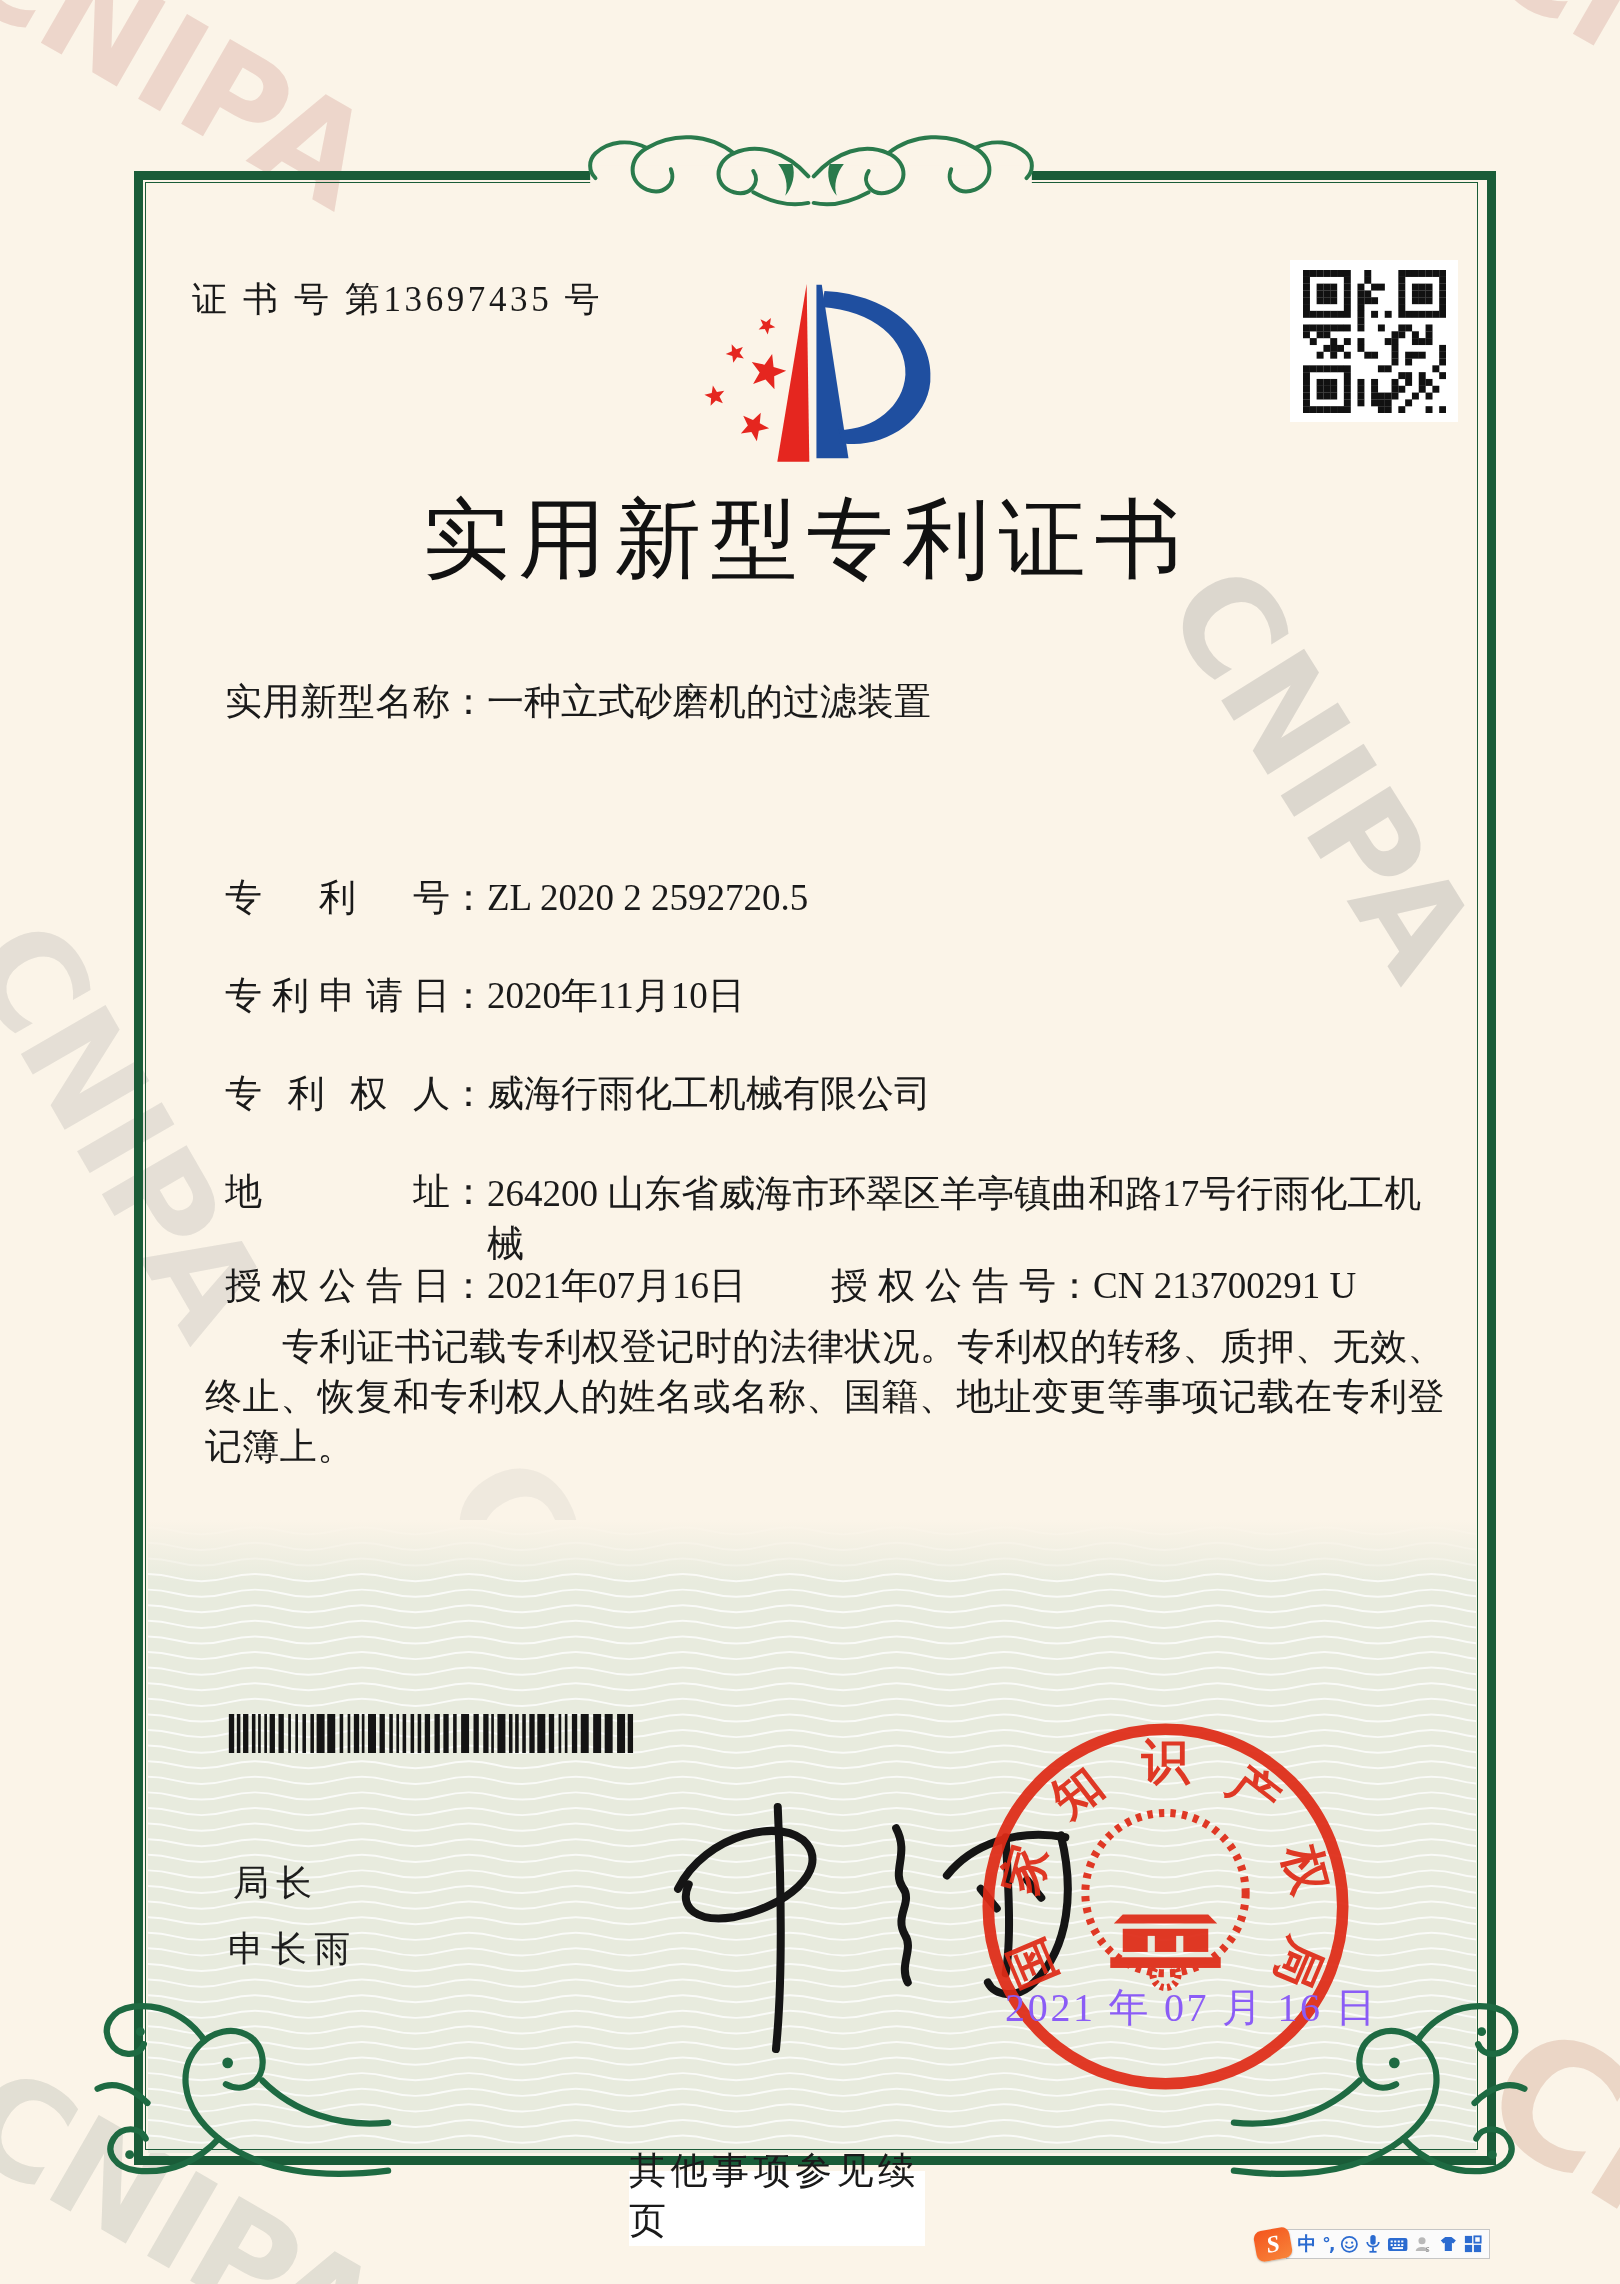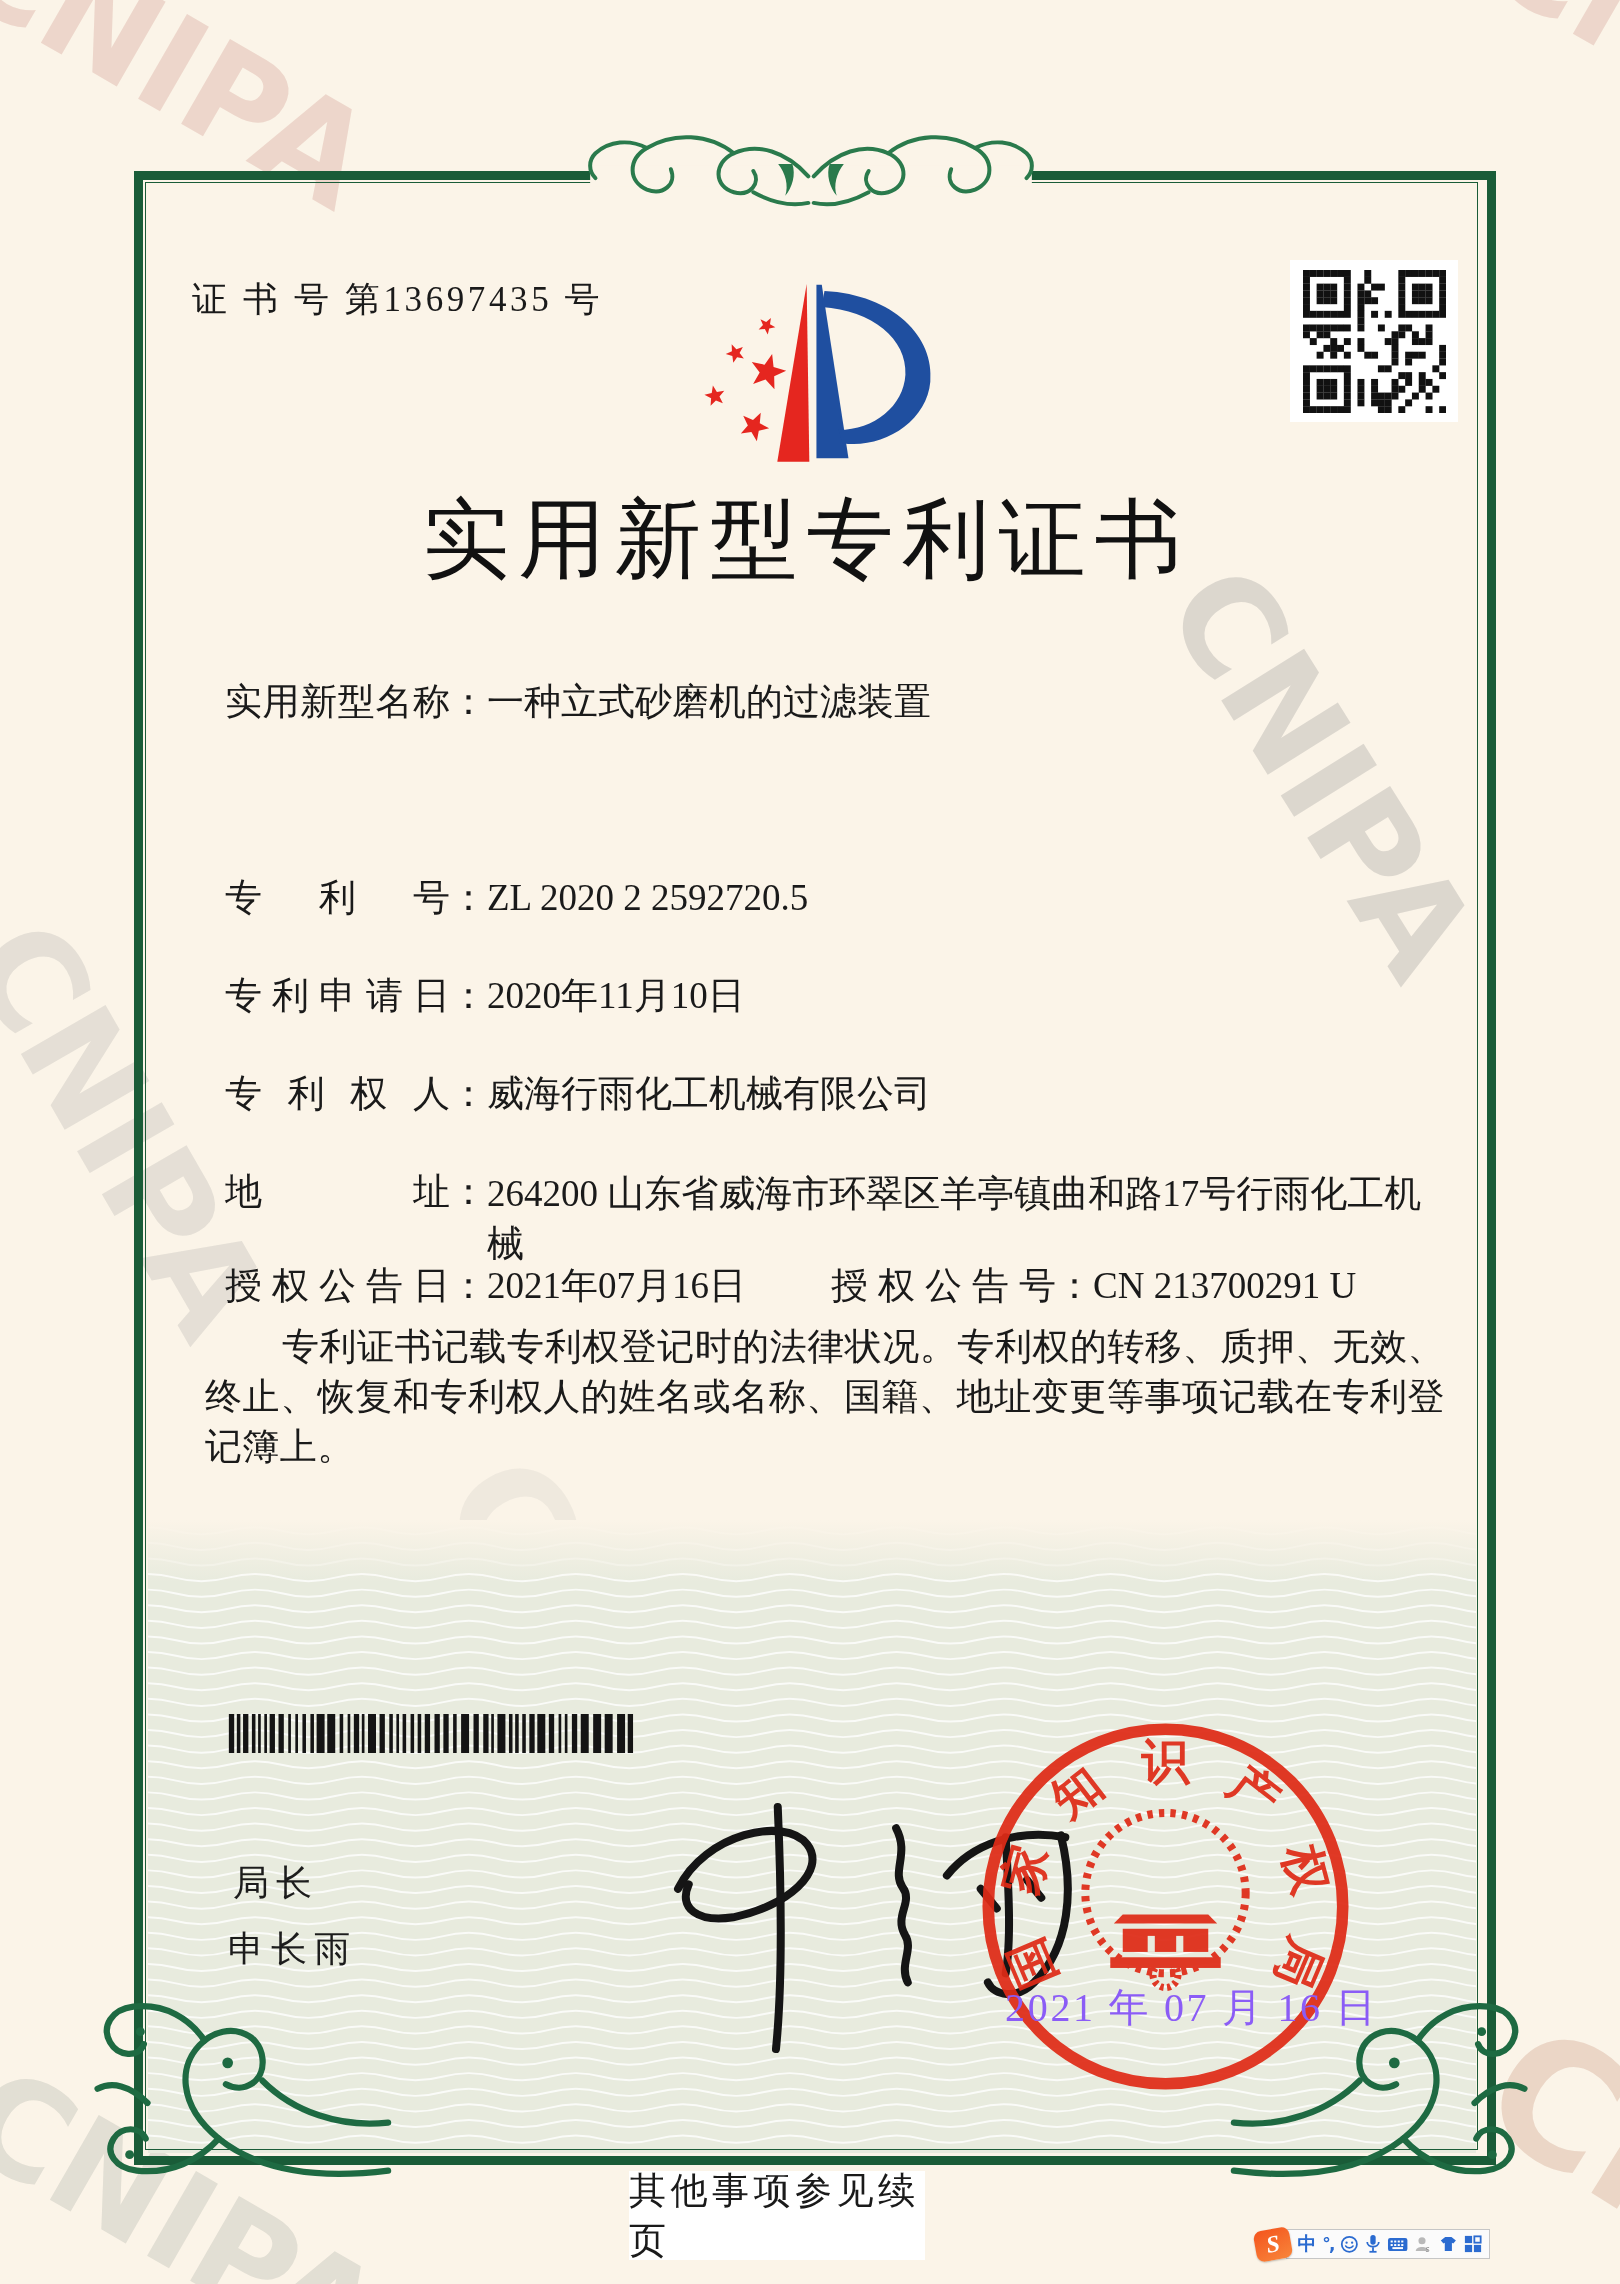--- a/index.html
+++ b/index.html
@@ -43,22 +43,22 @@
   
   .barcode{position:absolute;left:228px;top:1714px;}
   .director-label{position:absolute;left:233px;top:1859px;font-size:36px;letter-spacing:7.1px;
                   font-family:"Liberation Sans","DejaVu Sans",sans-serif;color:#1c1c1c;}
   .director-name{position:absolute;left:228px;top:1925px;font-size:36px;letter-spacing:7.1px;
                  font-family:"Liberation Sans","DejaVu Sans",sans-serif;color:#1c1c1c;}
   .sig-svg{position:absolute;left:642px;top:1782px;}
   .seal-svg{position:absolute;left:974px;top:1715px;}
   .seal-date{position:absolute;left:1005px;top:1980px;font-size:40px;letter-spacing:2.7px;color:#8b5cf6;}
   .page-info{position:absolute;left:477px;top:2094px;width:624px;text-align:center;font-size:33px;letter-spacing:1.8px;}
-  .cont-box{position:absolute;left:629px;top:2171px;width:296px;height:89px;background:#ffffff;
-            display:flex;align-items:center;justify-content:center;font-family:Liberation Mono, monospace;}
+  .cont-box{position:absolute;left:629px;top:2171px;width:296px;height:75px;background:#ffffff;
+            display:flex;align-items:flex-end;justify-content:center;font-family:Liberation Mono, monospace;}
   .cont-box span{font-size:37px;letter-spacing:4.5px;}
   
   .orn-top{position:absolute;left:584px;top:116px;}
   .fl-bl{position:absolute;left:94px;top:1996px;}
   .fl-br{position:absolute;left:1225px;top:1996px;}
   
   .ime{position:absolute;left:1255px;top:2226px;height:36px;display:flex;align-items:center;}
   .ime-logo{width:36px;height:31px;background:linear-gradient(160deg,#f4551e,#f8853a);
             border-radius:8px;transform:rotate(-10deg);display:flex;align-items:center;justify-content:center;
             color:#fff;font-weight:bold;font-size:24px;font-family:"Liberation Serif",serif;font-style:italic;

